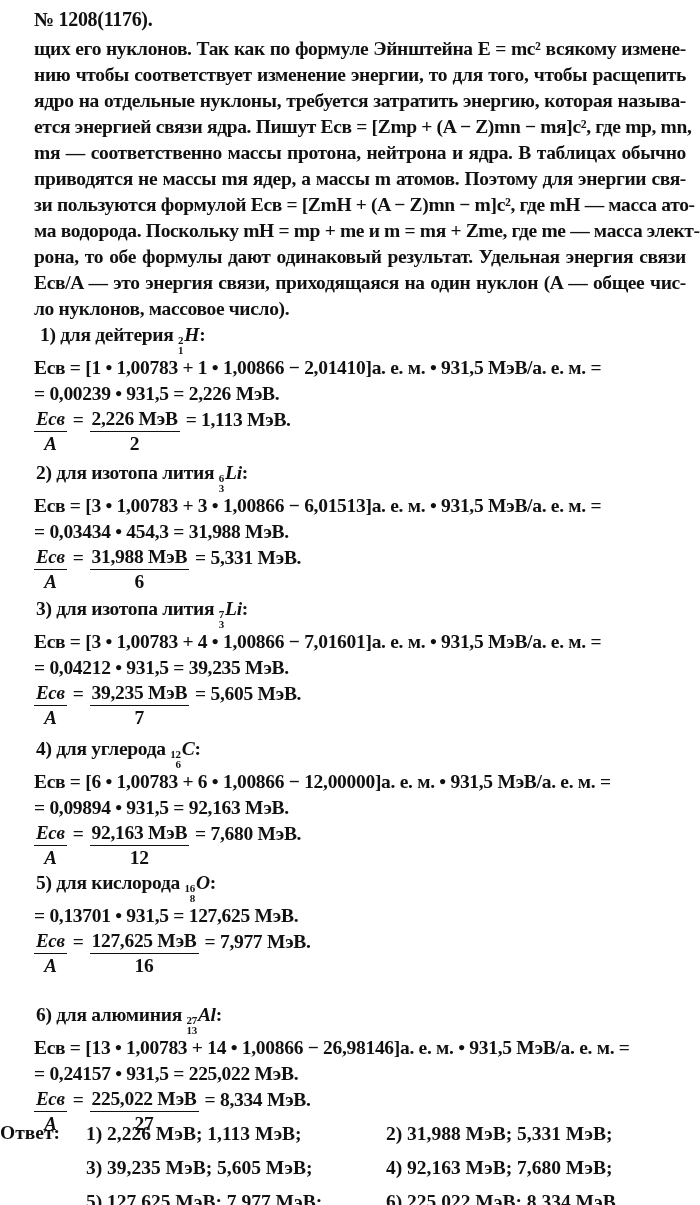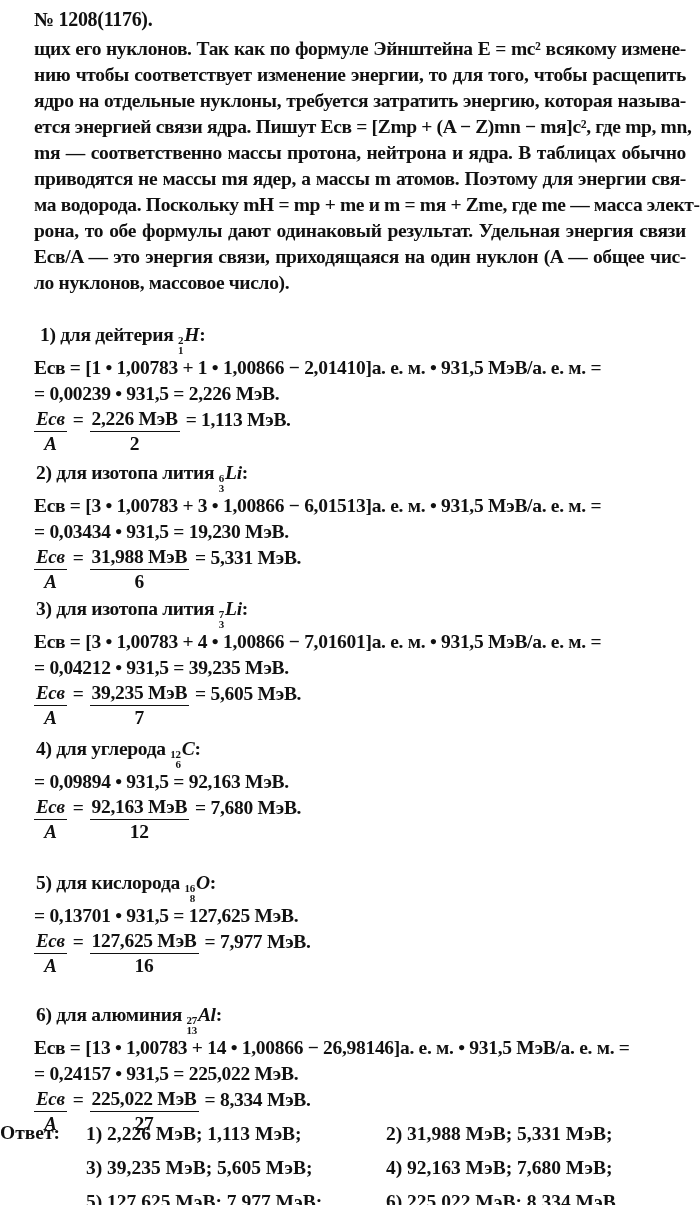--- a/index.html
+++ b/index.html
@@ -38,20 +38,21 @@
 <div class="page">
   <div class="title">№ 1208(1176).</div>
 
   <div class="intro">
     <span class="line">щих его нуклонов. Так как по формуле Эйнштейна E = mc² всякому измене-</span>
     <span class="line">нию чтобы соответствует изменение энергии, то для того, чтобы расщепить</span>
     <span class="line">ядро на отдельные нуклоны, требуется затратить энергию, которая называ-</span>
     <span class="line">ется энергией связи ядра. Пишут Eсв = [Zmp + (A − Z)mn − mя]c², где mp, mn,</span>
     <span class="line">mя — соответственно массы протона, нейтрона и ядра.  В таблицах обычно</span>
     <span class="line">приводятся не массы mя ядер, а массы m атомов. Поэтому для энергии свя-</span>
+    <span class="line">зи пользуются формулой Eсв = [ZmH + (A − Z)mn − m]c², где mH — масса ато-</span>
     <span class="line">ма водорода. Поскольку mH = mp + me и m = mя + Zme, где me — масса элект-</span>
     <span class="line">рона, то обе формулы дают одинаковый результат. Удельная энергия связи</span>
     <span class="line">Eсв/A — это энергия связи, приходящаяся на один нуклон (A — общее чис-</span>
     <span class="line last">ло нуклонов, массовое число).</span>
   </div>
 
   <div class="section" style="top:322px;">
     <span class="head" style="padding-left:6px"><span>1) для дейтерия</span> <span class="iso">
           <span>2</span>
           <span>1</span>
@@ -71,21 +72,21 @@
       <span style="margin-left:6px">= 1,113 МэВ.</span>
     </div>
   </div>
 
   <div class="section" style="top:460px;">
     <span class="head" style="padding-left:2px"><span>2) для изотопа лития</span> <span class="iso">
           <span>6</span>
           <span>3</span>
         </span><i>Li</i>:</span>
     <span class="eq">Eсв = [3 • 1,00783 + 3 • 1,00866 − 6,01513]а. е. м. • 931,5 МэВ/а. е. м. =</span>
-    <span class="eq">= 0,03434 • 931,5 = 19,230 МэВ.</span>
+    <span class="eq">= 0,03434 • 454,3 = 31,988 МэВ.</span>
     <div class="frac-line">
       <span class="frac small">
           <span class="num it">Eсв</span>
           <span class="den it">A</span>
         </span>
       <span class="eqsign">=</span>
       <span class="frac">
           <span class="num">31,988 МэВ</span>
           <span class="den">6</span>
         </span>
@@ -112,20 +113,21 @@
         </span>
       <span style="margin-left:6px">= 5,605 МэВ.</span>
     </div>
   </div>
 
   <div class="section" style="top:736px;">
     <span class="head" style="padding-left:2px"><span>4) для углерода</span> <span class="iso">
           <span>12</span>
           <span>6</span>
         </span><i>C</i>:</span>
+    <span class="eq">Eсв = [6 • 1,00783 + 6 • 1,00866 − 12,00000]а. е. м. • 931,5 МэВ/а. е. м. =</span>
     <span class="eq">= 0,09894 • 931,5 = 92,163 МэВ.</span>
     <div class="frac-line">
       <span class="frac small">
           <span class="num it">Eсв</span>
           <span class="den it">A</span>
         </span>
       <span class="eqsign">=</span>
       <span class="frac">
           <span class="num">92,163 МэВ</span>
           <span class="den">12</span>

